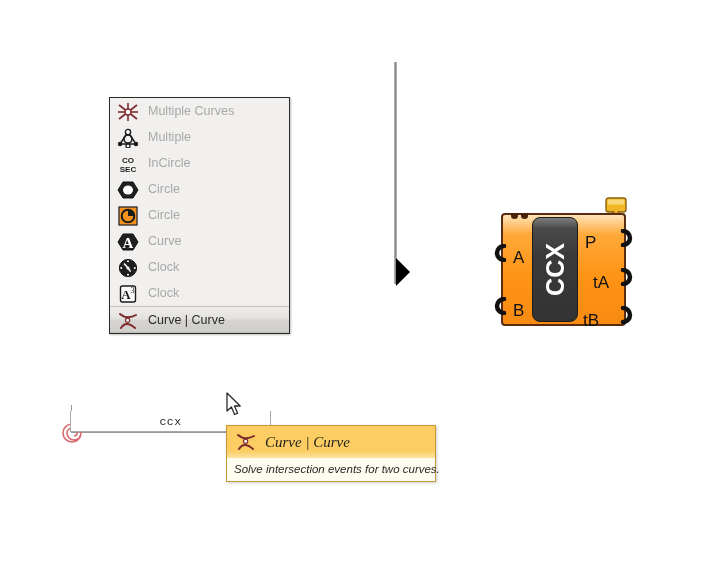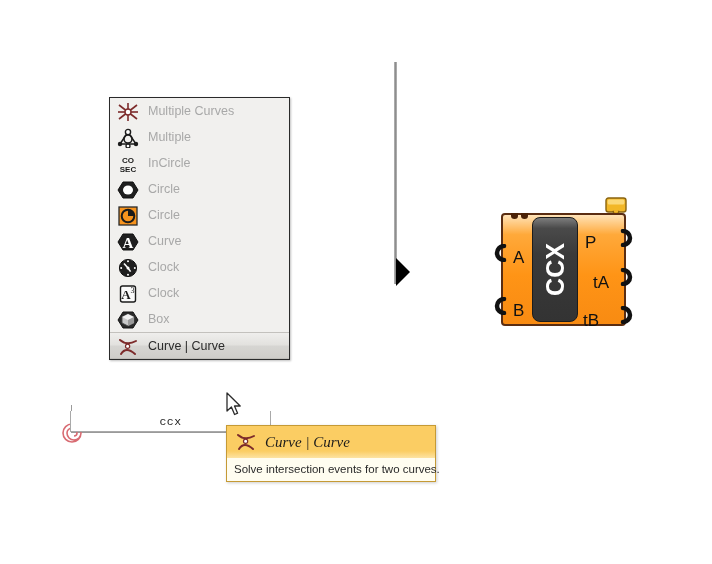--- a/index.html
+++ b/index.html
@@ -171,20 +171,21 @@
     color: #1b1b1b;
     padding-left: 6px;
     white-space: nowrap;
   }
   .tooltip-body {
     background: #fffdf0;
     padding: 5px 7px 6px 7px;
     font-size: 11.5px;
     color: #2a2a2a;
     white-space: nowrap;
+    font-style: italic;
   }
 
   
   .component {
     position: absolute;
     left: 501px;
     top: 213px;
     width: 125px;
     height: 113px;
   }
@@ -373,31 +374,20 @@
         <svg width="22" height="20" viewBox="0 0 22 20">
           <rect x="3.5" y="2" width="15" height="16" rx="2" fill="#fafafa" stroke="#1b1b1b" stroke-width="1.4"></rect>
           <text x="9" y="15" font-family="Liberation Serif, serif" font-size="13" font-weight="bold" fill="#1b1b1b" text-anchor="middle">A</text>
           <text x="15.5" y="8.5" font-family="Liberation Serif, serif" font-size="8" fill="#1b1b1b" text-anchor="middle">3</text>
         </svg>
       </span>
       <span class="lbl">Clock</span>
     </div>
 
 
-    <div class="menu-item">
-      <span class="ico">
-        <svg width="22" height="20" viewBox="0 0 22 20">
-          <polygon points="6,2 16,2 21,10 16,18 6,18 1,10" fill="#2a2a2a" stroke="#141414" stroke-width="1"></polygon>
-          <polygon points="11,4 17,7 17,13 11,16 5,13 5,7" fill="#c9c9c9" stroke="#4a4a4a" stroke-width="0.9"></polygon>
-          <polygon points="11,4 17,7 11,10 5,7" fill="#f0f0f0"></polygon>
-          <polygon points="11,10 17,7 17,13 11,16" fill="#9a9a9a"></polygon>
-        </svg>
-      </span>
-      <span class="lbl">Box</span>
-    </div>
 
     <div class="menu-item enabled">
       <span class="ico">
         <svg width="22" height="20" viewBox="0 0 22 20">
           <g stroke="#7d2b2b" stroke-width="2" fill="none" stroke-linecap="round">
             <path d="M3 3 Q10 9 19 4"></path>
             <path d="M4 17 Q9 9 18 17"></path>
           </g>
           <circle cx="10.6" cy="9.3" r="2.1" fill="#ffffff" stroke="#7d2b2b" stroke-width="1.2"></circle>
         </svg>

